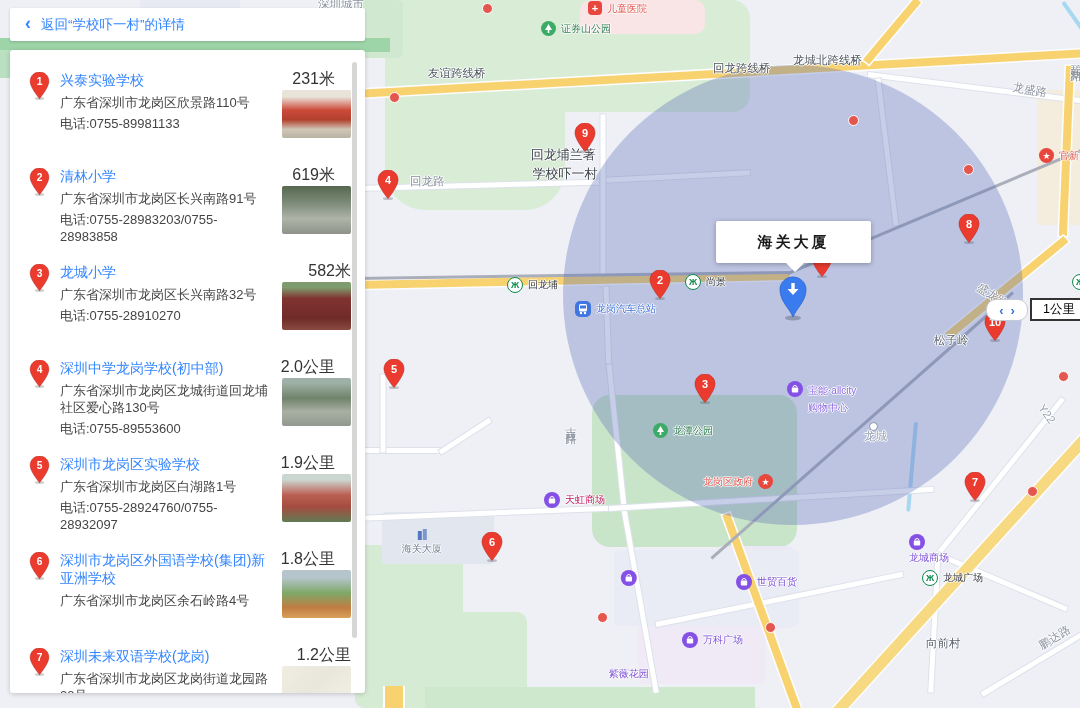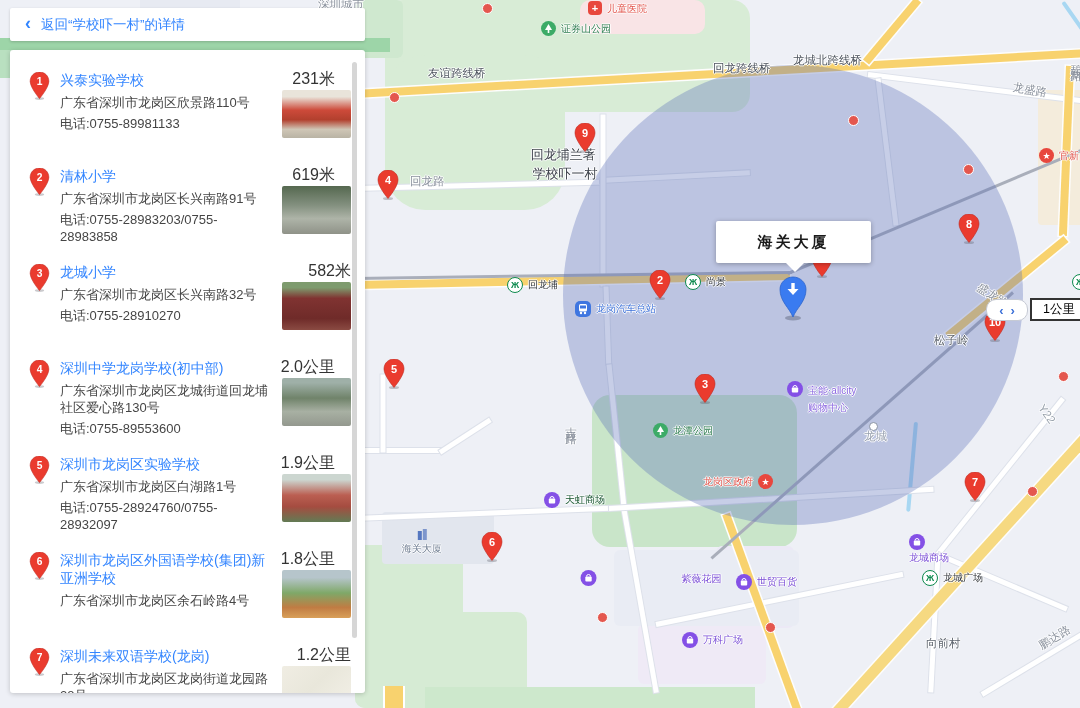--- a/index.html
+++ b/index.html
@@ -186,36 +186,36 @@
       <span class="poi-label" style="color: rgb(58, 111, 216);">龙岗汽车总站</span>
     </div>
     <div class="poi" style="left: 544px; top: 492px;">
       <span class="ic ic-bag">
         <svg width="10" height="10" viewBox="0 0 10 10">
           <path d="M3 3.5a2 2 0 0 1 4 0" stroke="#fff" stroke-width="1" fill="none"></path>
           <rect x="1.8" y="3.5" width="6.4" height="5" rx="1" fill="#fff"></rect>
         </svg>
       </span>
       <span class="gap8"></span>
-      <span class="poi-label" style="color: #14532d;">天虹商场</span>
+      <span class="poi-label" style="color: #be185d;">天虹商场</span>
     </div>
     <div class="poi" style="left: 787px; top: 381px;">
       <span class="ic ic-bag">
         <svg width="10" height="10" viewBox="0 0 10 10">
           <path d="M3 3.5a2 2 0 0 1 4 0" stroke="#fff" stroke-width="1" fill="none"></path>
           <rect x="1.8" y="3.5" width="6.4" height="5" rx="1" fill="#fff"></rect>
         </svg>
       </span>
       <span class="gap8"></span>
       <span class="poi-label" style="color: rgb(139, 104, 224);">
         <div style="line-height: 17px;">宝能·allcity</div>
         <div style="line-height: 17px;">购物中心</div>
       </span>
     </div>
-    <div class="poi" style="left: 620px; top: 570px; flex-direction: row; align-items: center; transform: translateX(-28%); gap: 40px;">
+    <div class="poi" style="left: 620px; top: 570px; flex-direction: column; align-items: center; transform: translateX(-28%); gap: 40px;">
       <span class="ic ic-bag">
         <svg width="10" height="10" viewBox="0 0 10 10">
           <path d="M3 3.5a2 2 0 0 1 4 0" stroke="#fff" stroke-width="1" fill="none"></path>
           <rect x="1.8" y="3.5" width="6.4" height="5" rx="1" fill="#fff"></rect>
         </svg>
       </span>
       <span class="gap8"></span>
       <span class="poi-label" style="color: rgb(123, 79, 214);">紫薇花园</span>
     </div>
     <div class="poi" style="left: 736px; top: 574px;">

